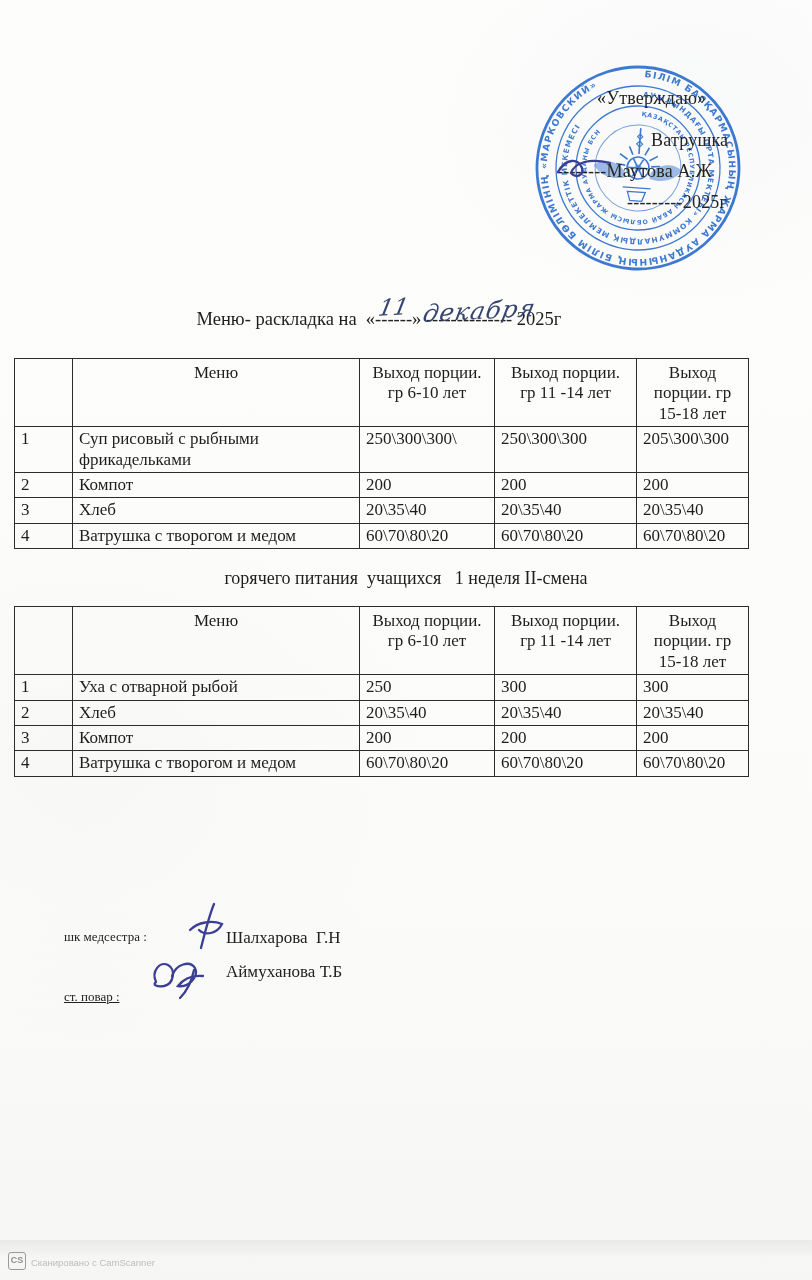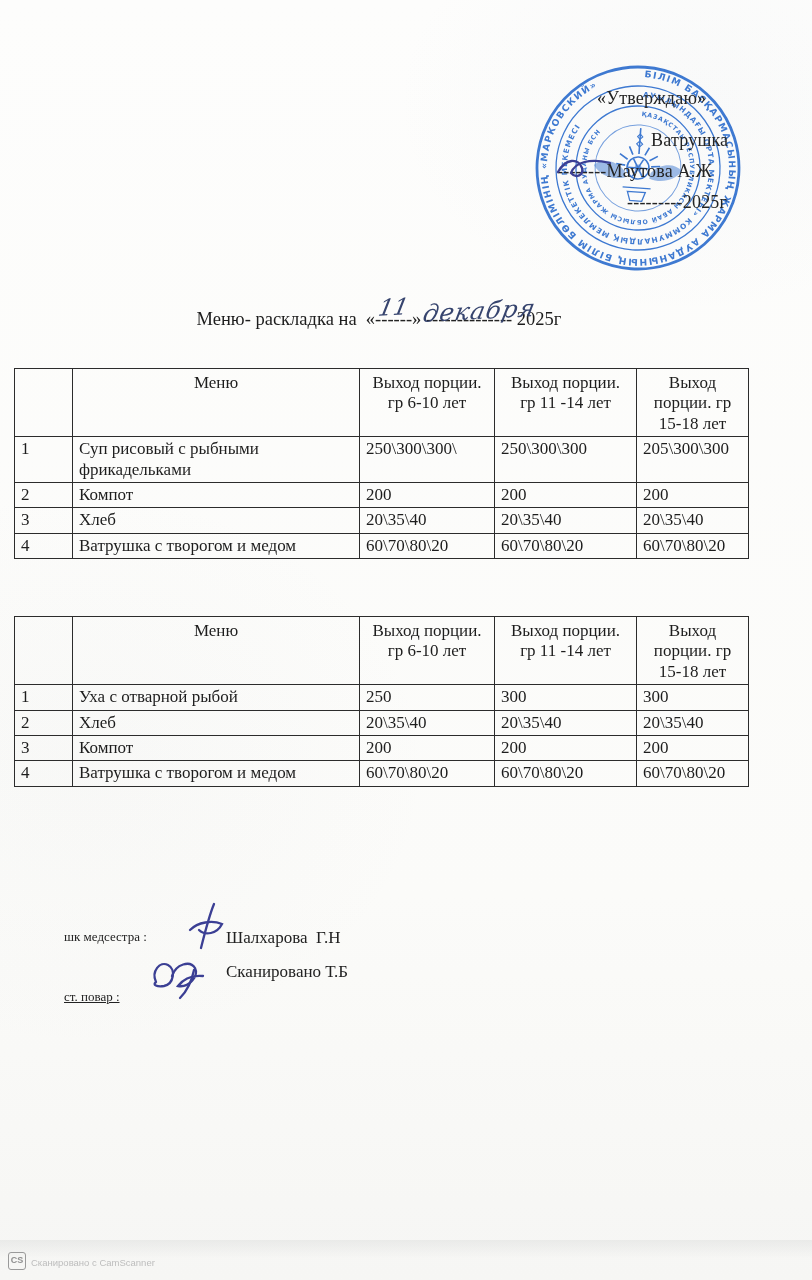--- a/index.html
+++ b/index.html
@@ -33,21 +33,21 @@
   .hand { position:absolute; font-style:italic; color:#36446e;
           font-family:"DejaVu Serif",serif; transform:skewX(-14deg) rotate(-3deg); }
   .hand-day { left:4px; top:-15px; font-size:23px; }
   .hand-month { left:-2px; top:-12px; font-size:24px; letter-spacing:1px; }
   .subtitle { left:0; right:0; text-align:center; font-size:18px; }
   .sub1 { top:329px; }
   .sub2 { top:568px; }
 
   
   table.menu { position:absolute; left:14px; border-collapse:collapse; table-layout:fixed;
-               font-size:17px; background:transparent;margin-top:10px; }
+               font-size:17px; background:transparent; }
   .t1 { top:358px; }
   .t2 { top:606px; }
   table.menu th, table.menu td { border:1.6px solid #2c2c2c; vertical-align:top;
                padding:2px 6px; font-weight:normal; line-height:1.2; overflow:hidden; }
   table.menu th { padding-top:4px; }
   th.menu-hdr { text-align:center; }
   th.portion-hdr { text-align:center; }
   td.dish { padding-left:14px; }
   td.num { padding-left:8px; }
   .t1 tr.hdr th { height:66px; }
@@ -172,20 +172,21 @@
     <tr class="norm">
       <td class="num">4</td>
       <td class="dish">Ватрушка с творогом и медом</td>
       <td class="num">60\70\80\20</td>
       <td class="num">60\70\80\20</td>
       <td class="num">60\70\80\20</td>
     </tr>
   </tbody>
     </table>
 
+  <div class="abs subtitle sub2 pre">горячего питания  учащихся   1 неделя II-смена</div>
 
   <table class="menu t2">
     <colgroup>
         <col style="width:58px">
         <col style="width:287px">
         <col style="width:135px">
         <col style="width:142px">
         <col style="width:112px">
       </colgroup>
     <tbody>
@@ -237,19 +238,19 @@
     <path d="M12,32 C20,24 34,22 44,26 C39,36 27,38 21,32"></path>
   </svg>
   <div class="abs sig-name sg1-name pre">Шалхарова  Г.Н</div>
 
   <div class="abs sig-label sg2-label">ст. повар :</div>
   <svg class="abs sg2-ink ink" viewBox="0 0 62 54">
     <path d="M10,36 C5,25 14,15 22,19 C30,23 28,38 18,40 C11,41 6,39 10,36"></path>
     <path d="M26,30 C30,18 44,14 49,22 C53,30 43,42 32,40 C38,32 47,29 57,30"></path>
     <path d="M48,24 C46,34 41,45 34,52"></path>
   </svg>
-  <div class="abs sig-name sg2-name pre">Сканировано Т.Б</div>
+  <div class="abs sig-name sg2-name pre">Аймуханова Т.Б</div>
 
   <div class="abs scan-band"></div>
   <div class="abs cs-badge">CS</div>
   <div class="abs cs-label">Сканировано с CamScanner</div>
 
 </div>
 
 </body></html>

